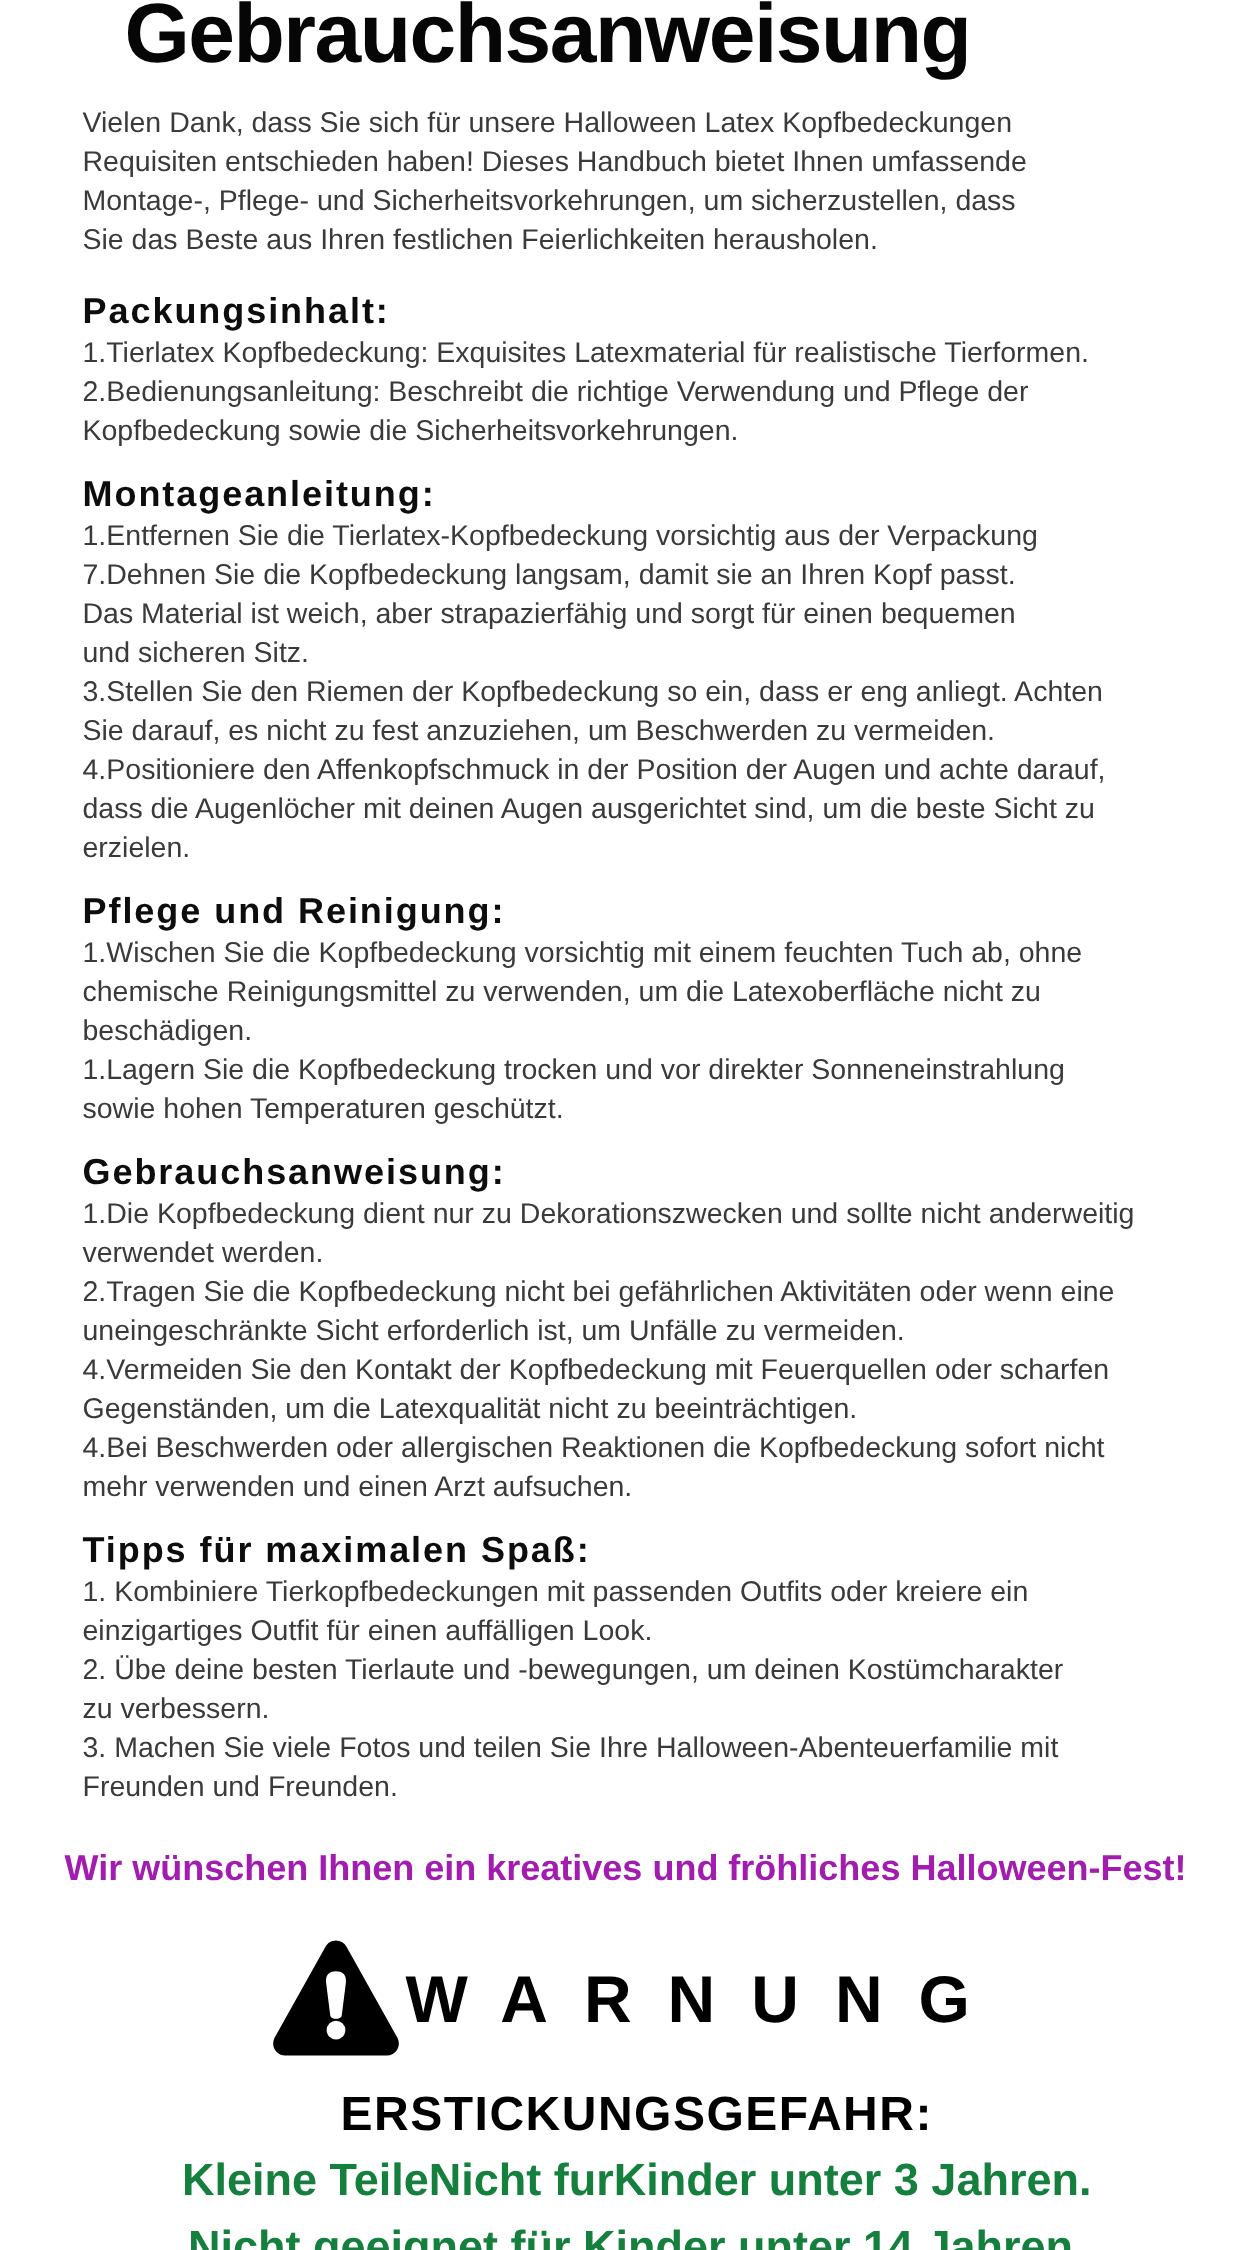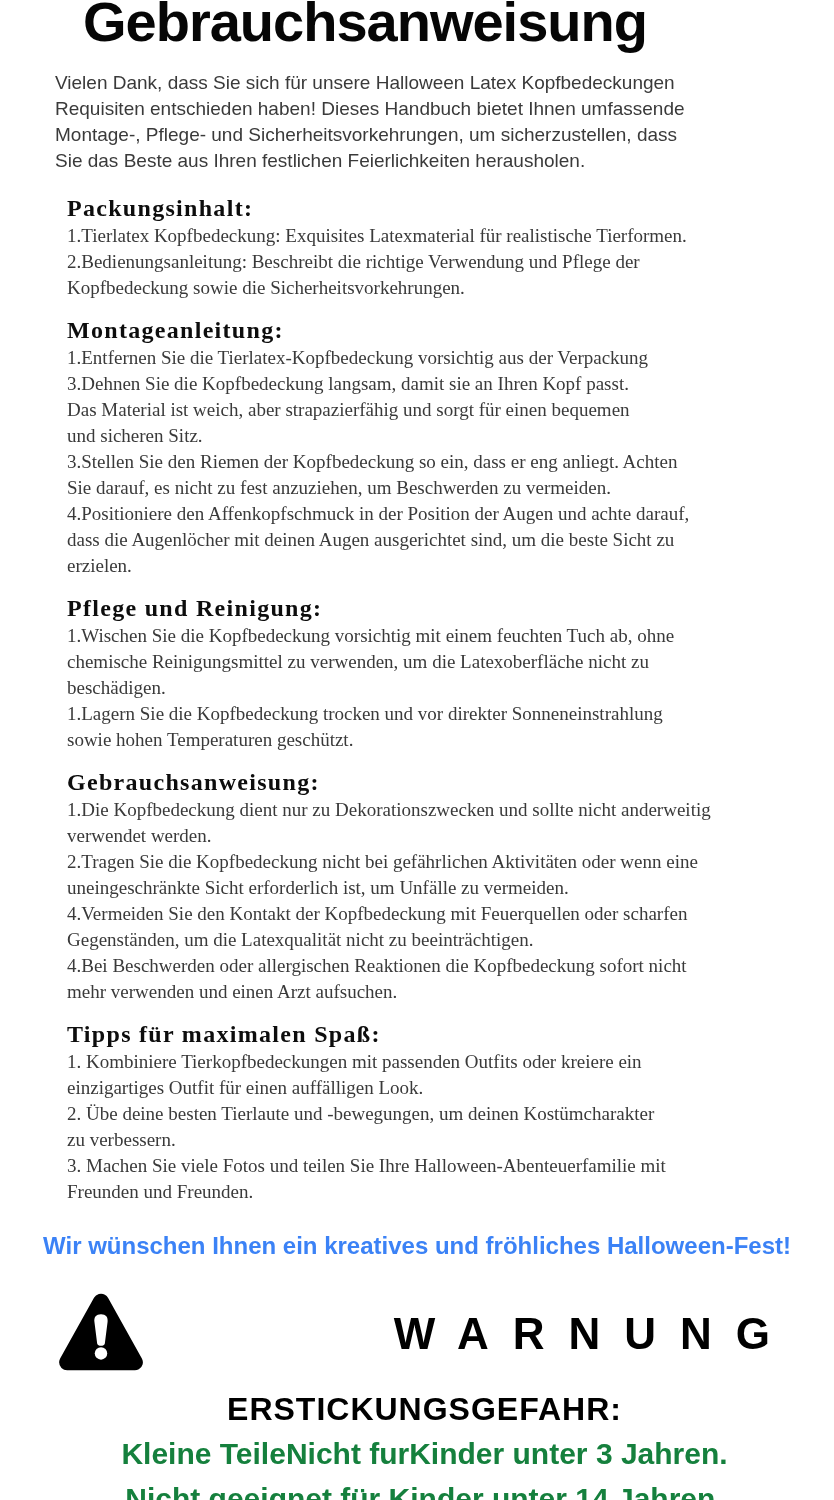--- a/index.html
+++ b/index.html
@@ -28,21 +28,21 @@
     white-space: nowrap;
   }
   .intro {
     margin-top: 20px;
     font-size: 19px;
     line-height: 26px;
     color: #3a3a3a;
     white-space: pre-line;
     max-width: 745px;
   }
-  .section { margin: 12px; font-family: Liberation Serif, serif; }
+  .section { margin: 0; }
   .section-heading {
     margin-top: 14px;
     font-size: 24px;
     line-height: 30px;
     font-weight: bold;
     letter-spacing: 1.3px;
     color: #0d0d0d;
   }
   .item {
     font-size: 19px;
@@ -51,31 +51,31 @@
     white-space: pre-line;
     max-width: 750px;
   }
   .wish-line {
     margin: 26px 0 0 -55px;
     width: 834px;
     text-align: center;
     font-size: 24px;
     line-height: 30px;
     font-weight: bold;
-    color: #3b82f6;
+    color: #a21caf;
     white-space: nowrap;
   }
   .warning-block {
     margin-top: 30px;
     text-align: center;
   }
   .warning-row {
     display: flex;
     align-items: center;
-    justify-content: space-between;
+    justify-content: center;
     height: 82px;
   }
   .warning-triangle { width: 92px; height: 82px; display: block; }
   .warning-title {
     font-size: 44px;
     font-weight: bold;
     letter-spacing: 24px;
     color: #000;
     white-space: nowrap;
     transform: translateY(2px);
@@ -113,21 +113,21 @@
   <div class="section">
     <div class="section-heading">Packungsinhalt:</div>
     <div class="item">1.Tierlatex Kopfbedeckung: Exquisites Latexmaterial für realistische Tierformen.</div>
     <div class="item">2.Bedienungsanleitung: Beschreibt die richtige Verwendung und Pflege der
 Kopfbedeckung sowie die Sicherheitsvorkehrungen.</div>
   </div>
 
   <div class="section">
     <div class="section-heading">Montageanleitung:</div>
     <div class="item">1.Entfernen Sie die Tierlatex-Kopfbedeckung vorsichtig aus der Verpackung</div>
-    <div class="item">3.Dehnen Sie die Kopfbedeckung langsam, damit sie an Ihren Kopf passt.
+    <div class="item">7.Dehnen Sie die Kopfbedeckung langsam, damit sie an Ihren Kopf passt.
 Das Material ist weich, aber strapazierfähig und sorgt für einen bequemen
 und sicheren Sitz.</div>
     <div class="item">3.Stellen Sie den Riemen der Kopfbedeckung so ein, dass er eng anliegt. Achten
 Sie darauf, es nicht zu fest anzuziehen, um Beschwerden zu vermeiden.</div>
     <div class="item">4.Positioniere den Affenkopfschmuck in der Position der Augen und achte darauf,
 dass die Augenlöcher mit deinen Augen ausgerichtet sind, um die beste Sicht zu
 erzielen.</div>
   </div>
 
   <div class="section">

